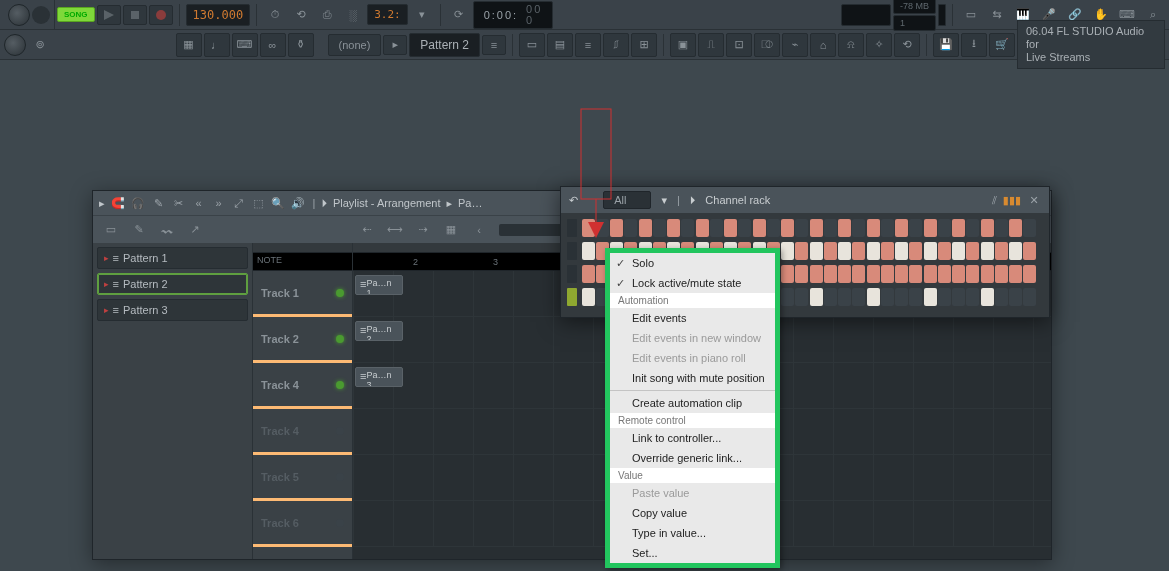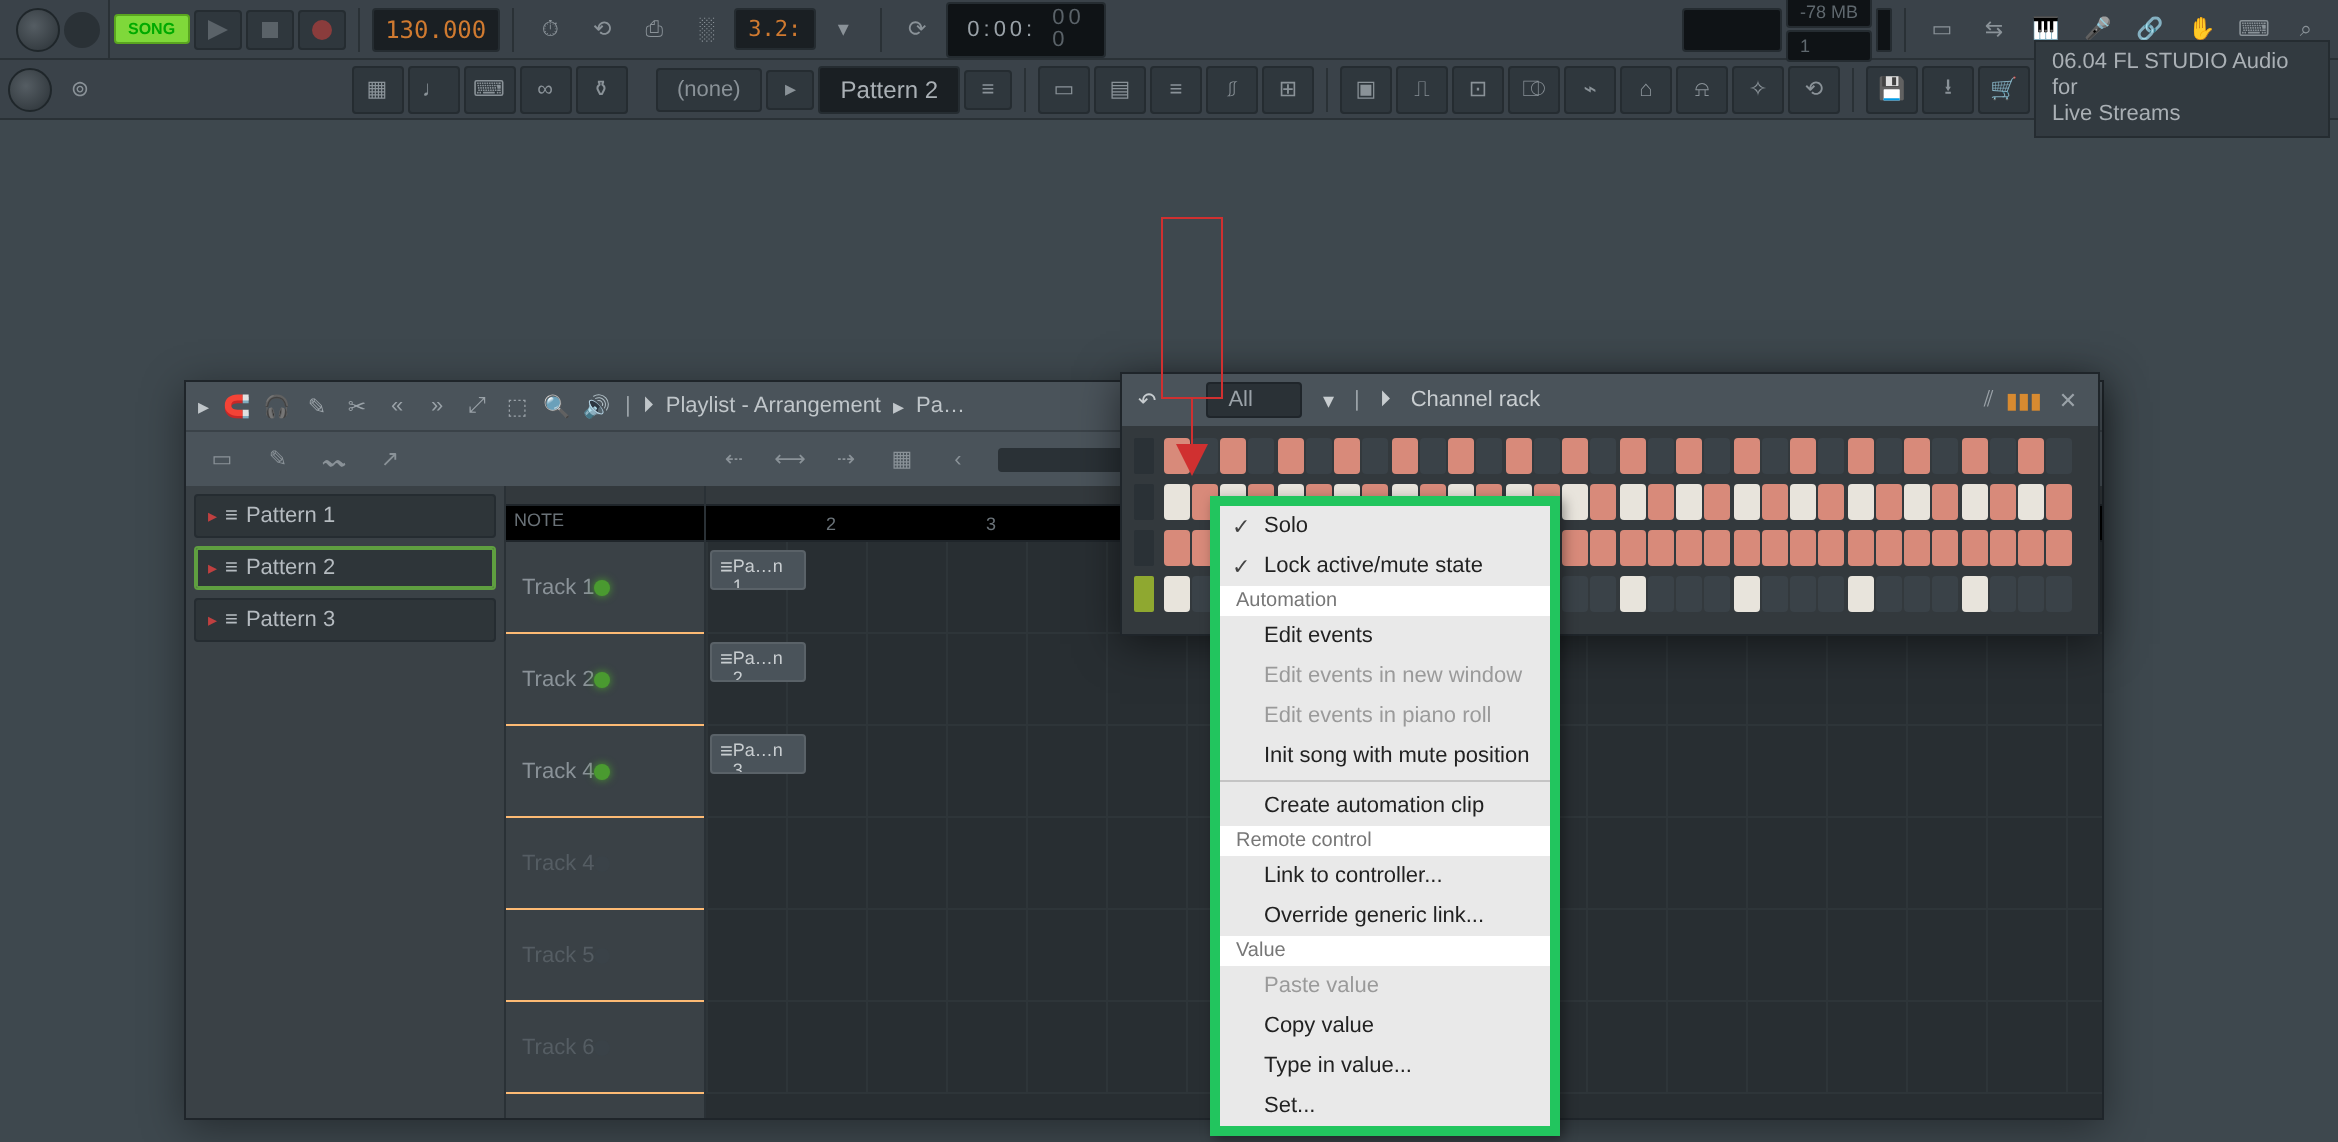--- a/index.html
+++ b/index.html
@@ -46,21 +46,21 @@
   
   .pl-toolbar { background: #4a535a; height: 28px; display: flex; align-items: center; padding: 0 6px; gap: 4px; border-top: 1px solid #3a4248; }
   
   .pl-body { display: flex; height: calc(100% - 52px); }
   .pl-sidebar { width: 160px; background: #3a4146; border-right: 1px solid #2a3136; padding: 4px; display: flex; flex-direction: column; gap: 4px; }
   .pattern-item { background: #2e3539; border: 1px solid #252c31; padding: 4px 6px; display: flex; align-items: center; gap: 4px; color: #b5bbc0; border-radius: 2px; }
   .pattern-item.active { border: 1px solid #5f9f40; box-shadow: 0 0 0 1px #5f9f40 inset; }
   .pattern-item .marker { color: #c04040; font-size: 9px; }
   
   .track-names { width: 100px; background: #3a4146; border-right: 1px solid #2a3136; }
-  .track-row { height: 46px; display: flex; align-items: center; padding: 0 8px; color: #8a9298; border-bottom: 1px solid #fdba74; font-size: 11px; }
+  .track-row { height: 46px; display: flex; align-items: center; justify-content: space-between; padding: 0 8px; color: #8a9298; border-bottom: 3px solid #fdba74; font-size: 11px; font-weight: bold; }
   .track-row.dim { color: #555d63; }
   .track-led { width: 8px; height: 8px; border-radius: 50%; background: #4a9a30; box-shadow: 0 0 4px #4a9a30; }
   .track-led.off { background: #3a4248; box-shadow: none; }
   
   .timeline-area { flex: 1; background: #282e32; position: relative; }
   .ruler { height: 18px; background: #000000; border-bottom: 1px solid #1f252a; position: relative; }
   .ruler .note-lbl { position: absolute; left: 4px; top: 2px; color: #6a7278; font-size: 9px; }
   .ruler .tick { position: absolute; top: 4px; color: #6a7278; font-size: 9px; }
   .mini-ruler { height: 10px; background: #33393d; border-bottom: 1px solid #1f252a; }
   

